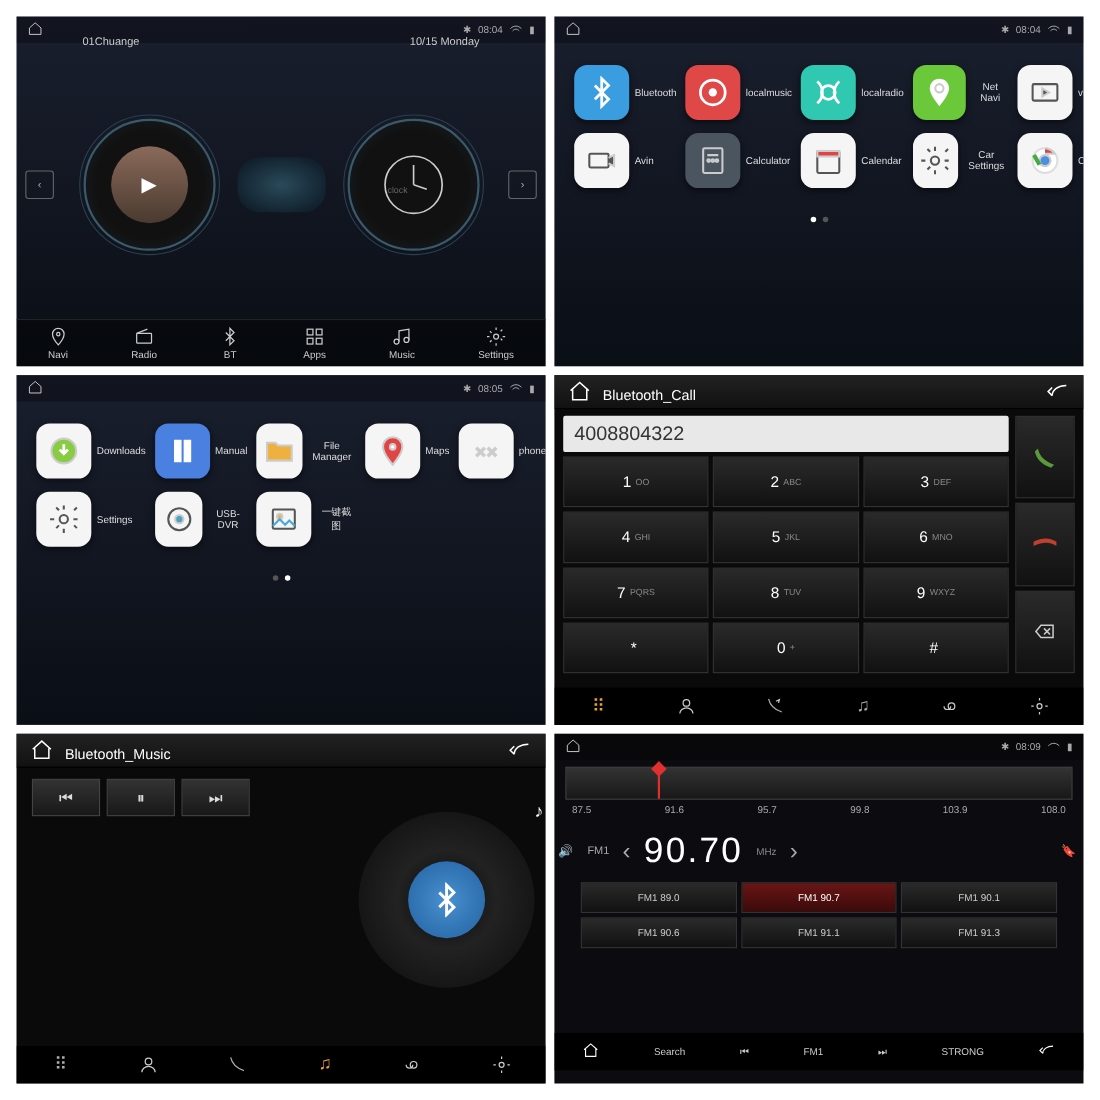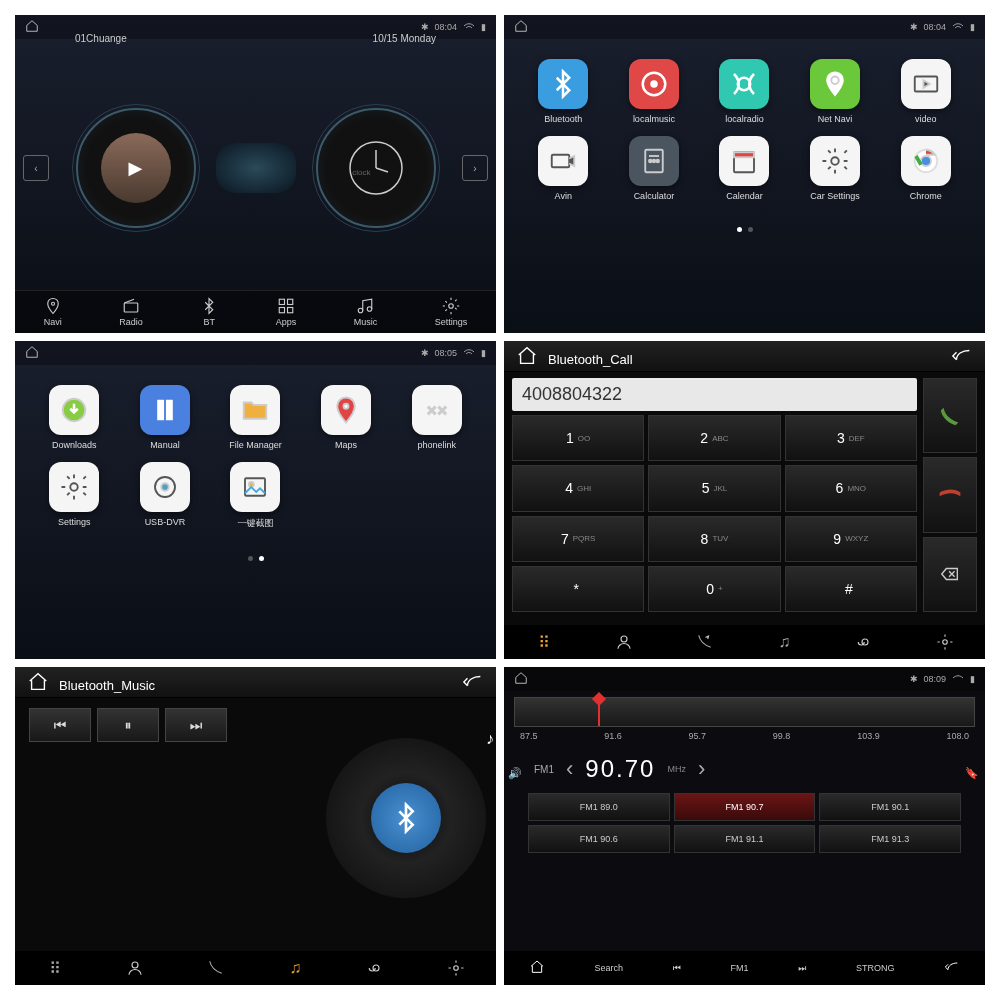--- a/index.html
+++ b/index.html
@@ -16,21 +16,21 @@
 .p1-main{position:relative;height:calc(100% - 60px);display:flex;align-items:center;justify-content:center}
 .p1-meta{display:flex;justify-content:space-between;padding:0 60px;font-size:10px;color:#ccc;position:absolute;top:18px;left:0;right:0}
 .gauge{width:120px;height:120px;border-radius:50%;border:2px solid #3a5a6a;position:relative;display:flex;align-items:center;justify-content:center;background:radial-gradient(circle,#111 60%,#1a2530)}
 .gauge::after{content:"";position:absolute;inset:-6px;border-radius:50%;border:1px solid #2a4050}
 .car{width:80px;height:50px;margin:0 20px;background:radial-gradient(ellipse,#2a4a5a,#0a1520);border-radius:20px;position:relative}
 .arrow{width:26px;height:26px;border:1px solid #666;border-radius:3px;display:flex;align-items:center;justify-content:center;color:#aaa;position:absolute;top:50%;transform:translateY(-50%)}
 .arrow.l{left:8px}.arrow.r{right:8px}
 .clocklbl{position:absolute;right:50%;transform:translateX(115px);top:50%;font-size:8px;color:#666}
 
 .apps{display:grid;grid-template-columns:repeat(5,1fr);gap:12px 8px;padding:20px 18px}
-.app{display:flex;flex-direction:column;align-items:center;gap:5px}
+.app{display:flex;flex-direction:row;align-items:center;gap:5px}
 .appicon{width:50px;height:50px;border-radius:12px;display:flex;align-items:center;justify-content:center;font-size:22px;box-shadow:0 2px 6px rgba(0,0,0,.5)}
 .applabel{font-size:9px;color:#ddd;text-align:center}
 .dots{display:flex;gap:6px;justify-content:center;padding:6px}
 .dot{width:5px;height:5px;border-radius:50%;background:#555}
 .dot.active{background:#fff}
 
 .titlebar{display:flex;align-items:flex-end;padding:4px 12px;background:linear-gradient(#222,#111);border-bottom:1px solid #000}
 .titlebar .home{width:22px;height:22px;margin-right:10px}
 .titlebar .title{font-size:13px;color:#fff}
 .titlebar .back{margin-left:auto;width:22px;height:22px}
@@ -55,27 +55,27 @@
 .disc{position:absolute;right:10px;top:40px;width:160px;height:160px;border-radius:50%;background:radial-gradient(circle,#333 15%,#111 16%,#222 40%,#0a0a0a);display:flex;align-items:center;justify-content:center}
 .disc-inner{width:70px;height:70px;border-radius:50%;background:radial-gradient(circle,#4a90d0,#2060a0);display:flex;align-items:center;justify-content:center;color:#fff;font-size:28px}
 
 .radiobody{height:calc(100% - 58px);padding:6px 10px;position:relative}
 .ruler{height:30px;background:linear-gradient(#333,#181818);border:1px solid #444;position:relative;margin-bottom:4px}
 .ruler-mark{position:absolute;top:0;bottom:0;width:2px;background:#e03030;left:18%}
 .ruler-mark::before{content:"";position:absolute;top:-4px;left:-4px;width:10px;height:10px;background:#e03030;transform:rotate(45deg)}
 .ticks{display:flex;justify-content:space-between;font-size:9px;color:#aaa;padding:0 6px;margin-bottom:10px}
 .freq{display:flex;align-items:center;gap:12px;padding:4px 20px}
 .freq .band{font-size:10px;color:#aaa}
-.freq .cur{font-size:24px;color:#fff;letter-spacing:2px}
+.freq .cur{font-size:32px;color:#fff;letter-spacing:2px}
 .freq .unit{font-size:9px;color:#888}
 .freq .chev{font-size:22px;color:#aaa}
 .presets{display:grid;grid-template-columns:repeat(3,1fr);gap:4px;padding:6px 14px}
 .preset{background:linear-gradient(#2a2a2a,#111);border:1px solid #333;padding:8px;font-size:9px;text-align:center;color:#ccc}
 .preset.active{background:linear-gradient(#6a1515,#3a0a0a);color:#fff}
-.radiobar{display:flex;justify-content:space-around;align-items:center;padding:8px 0;background:#000;position:absolute;bottom:0;left:0;right:0;font-size:9px;color:#ccc}
+.radiobar{display:flex;justify-content:space-around;align-items:center;padding:8px 0;background:#000;position:absolute;bottom:12px;left:0;right:0;font-size:9px;color:#ccc}
 .speaker{position:absolute;left:4px;top:76px;font-size:11px;color:#888}
 .bkm{position:absolute;right:6px;top:76px;font-size:11px;color:#888}
 svg{stroke:#ccc;fill:none;stroke-width:1.5}
 </style>
 </head>
 <body>
 
 <div class="grid">
 
 <div class="panel">

